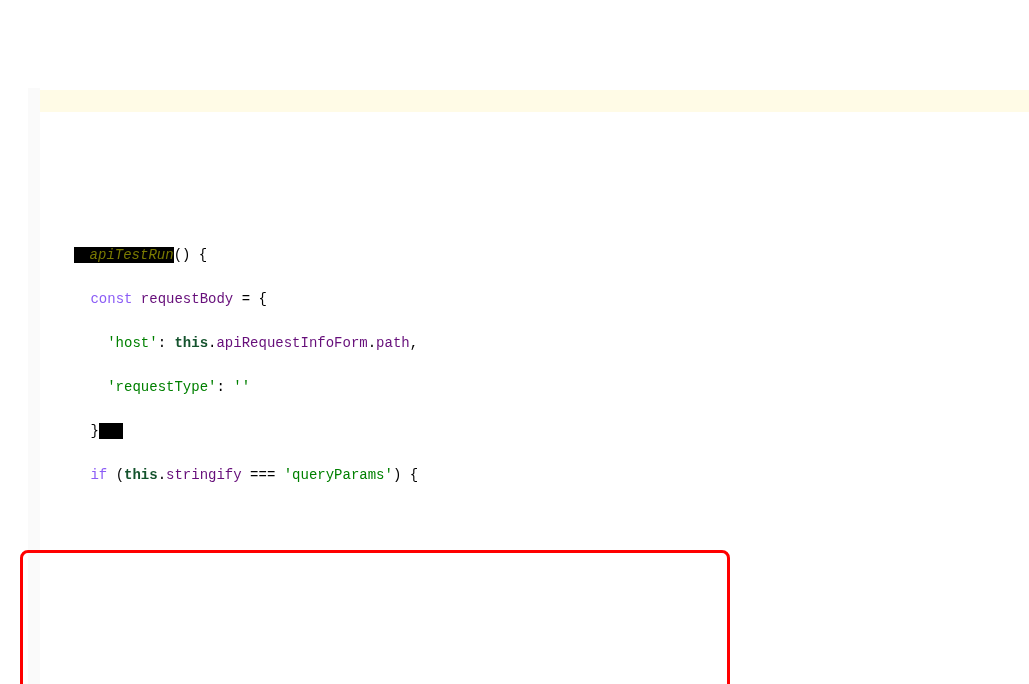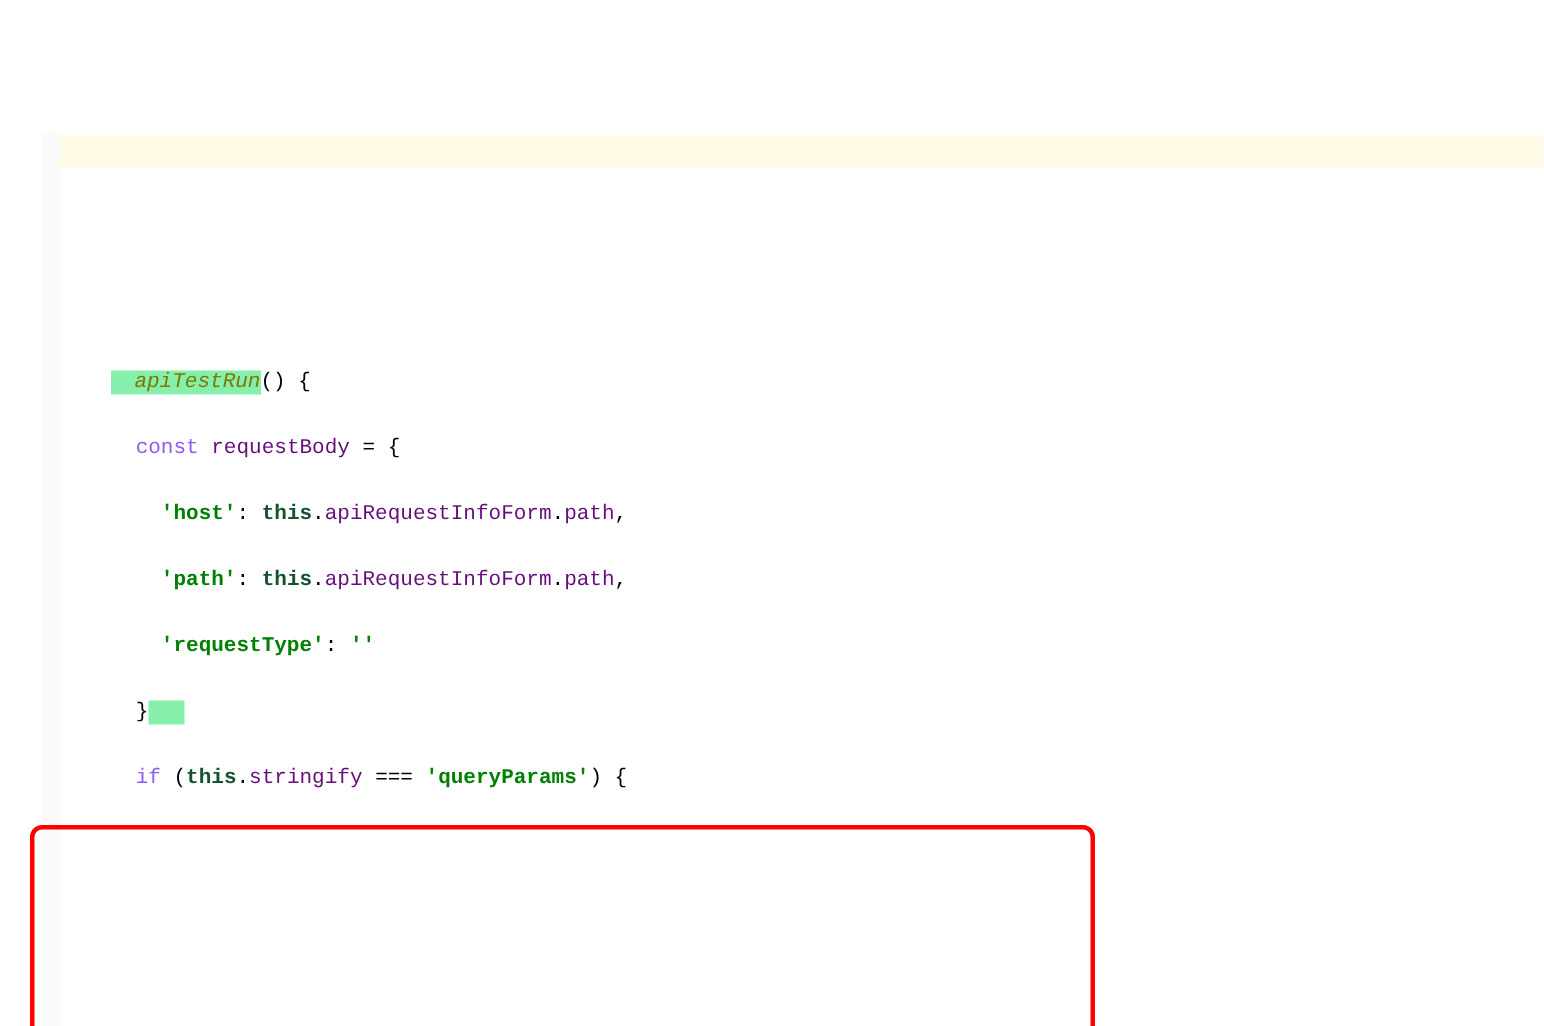--- a/index.html
+++ b/index.html
@@ -38,25 +38,25 @@
     position: relative;
   }
   .line {
     height: 22px;
     white-space: pre;
   }
   .kw { color: #8b5cf6; font-weight: normal; }
   .fn { color: #7a7a00; font-style: italic; }
   .prop { color: #660e7a; }   
   .method { color: #7a7a00; font-style: italic; }
-  .str { color: #008000; font-weight: bold; }
+  .str { color: #008000; font-weight: normal; }
   .cls { font-style: italic; }
   .this-kw { color: #14532d; font-weight: bold; }
   .type-italic { font-style: italic; }
-  .hl-faint { background: #86efac; padding-left: 16px; }
+  .hl-faint { background: #000000; padding-left: 16px; }
   .hl-band { position: absolute; left: 0; right: 0; background: #fffbe6; z-index: -1; }
   .box {
     position: absolute;
     border: 3px solid #ff0000;
     border-radius: 8px;
     pointer-events: none;
   }
 </style>
 </head>
 <body>
@@ -65,21 +65,20 @@
 
 <div class="editor">
   <div class="gutter"></div>
   <div class="fold-gutter"></div>
   <div class="hl-band" style="top:2px;height:22px;"></div>
   <div class="code-area">
 
 <div class="line"><span>    </span><span class="hl-faint"><span class="fn">apiTestRun</span></span><span>() {</span></div>
 <div class="line"><span>      </span><span class="kw">const</span><span> </span><span class="prop">requestBody</span><span> = {</span></div>
 <div class="line"><span>        </span><span class="str">'host'</span><span>: </span><span class="this-kw">this</span><span>.</span><span class="prop">apiRequestInfoForm</span><span>.</span><span class="prop">path</span><span>,</span></div>
-<div class="line"><span>        </span><span class="str">'path'</span><span>: </span><span class="this-kw">this</span><span>.</span><span class="prop">apiRequestInfoForm</span><span>.</span><span class="prop">path</span><span>,</span></div>
 <div class="line"><span>        </span><span class="str">'requestType'</span><span>: </span><span class="str">''</span></div>
 <div class="line"><span>      </span><span>}</span><span class="hl-faint"> </span></div>
 <div class="line"><span>      </span><span class="kw">if</span><span> (</span><span class="this-kw">this</span><span>.</span><span class="prop">stringify</span><span> === </span><span class="str">'queryParams'</span><span>) {</span></div>
 
 
 
 
 
 
 

